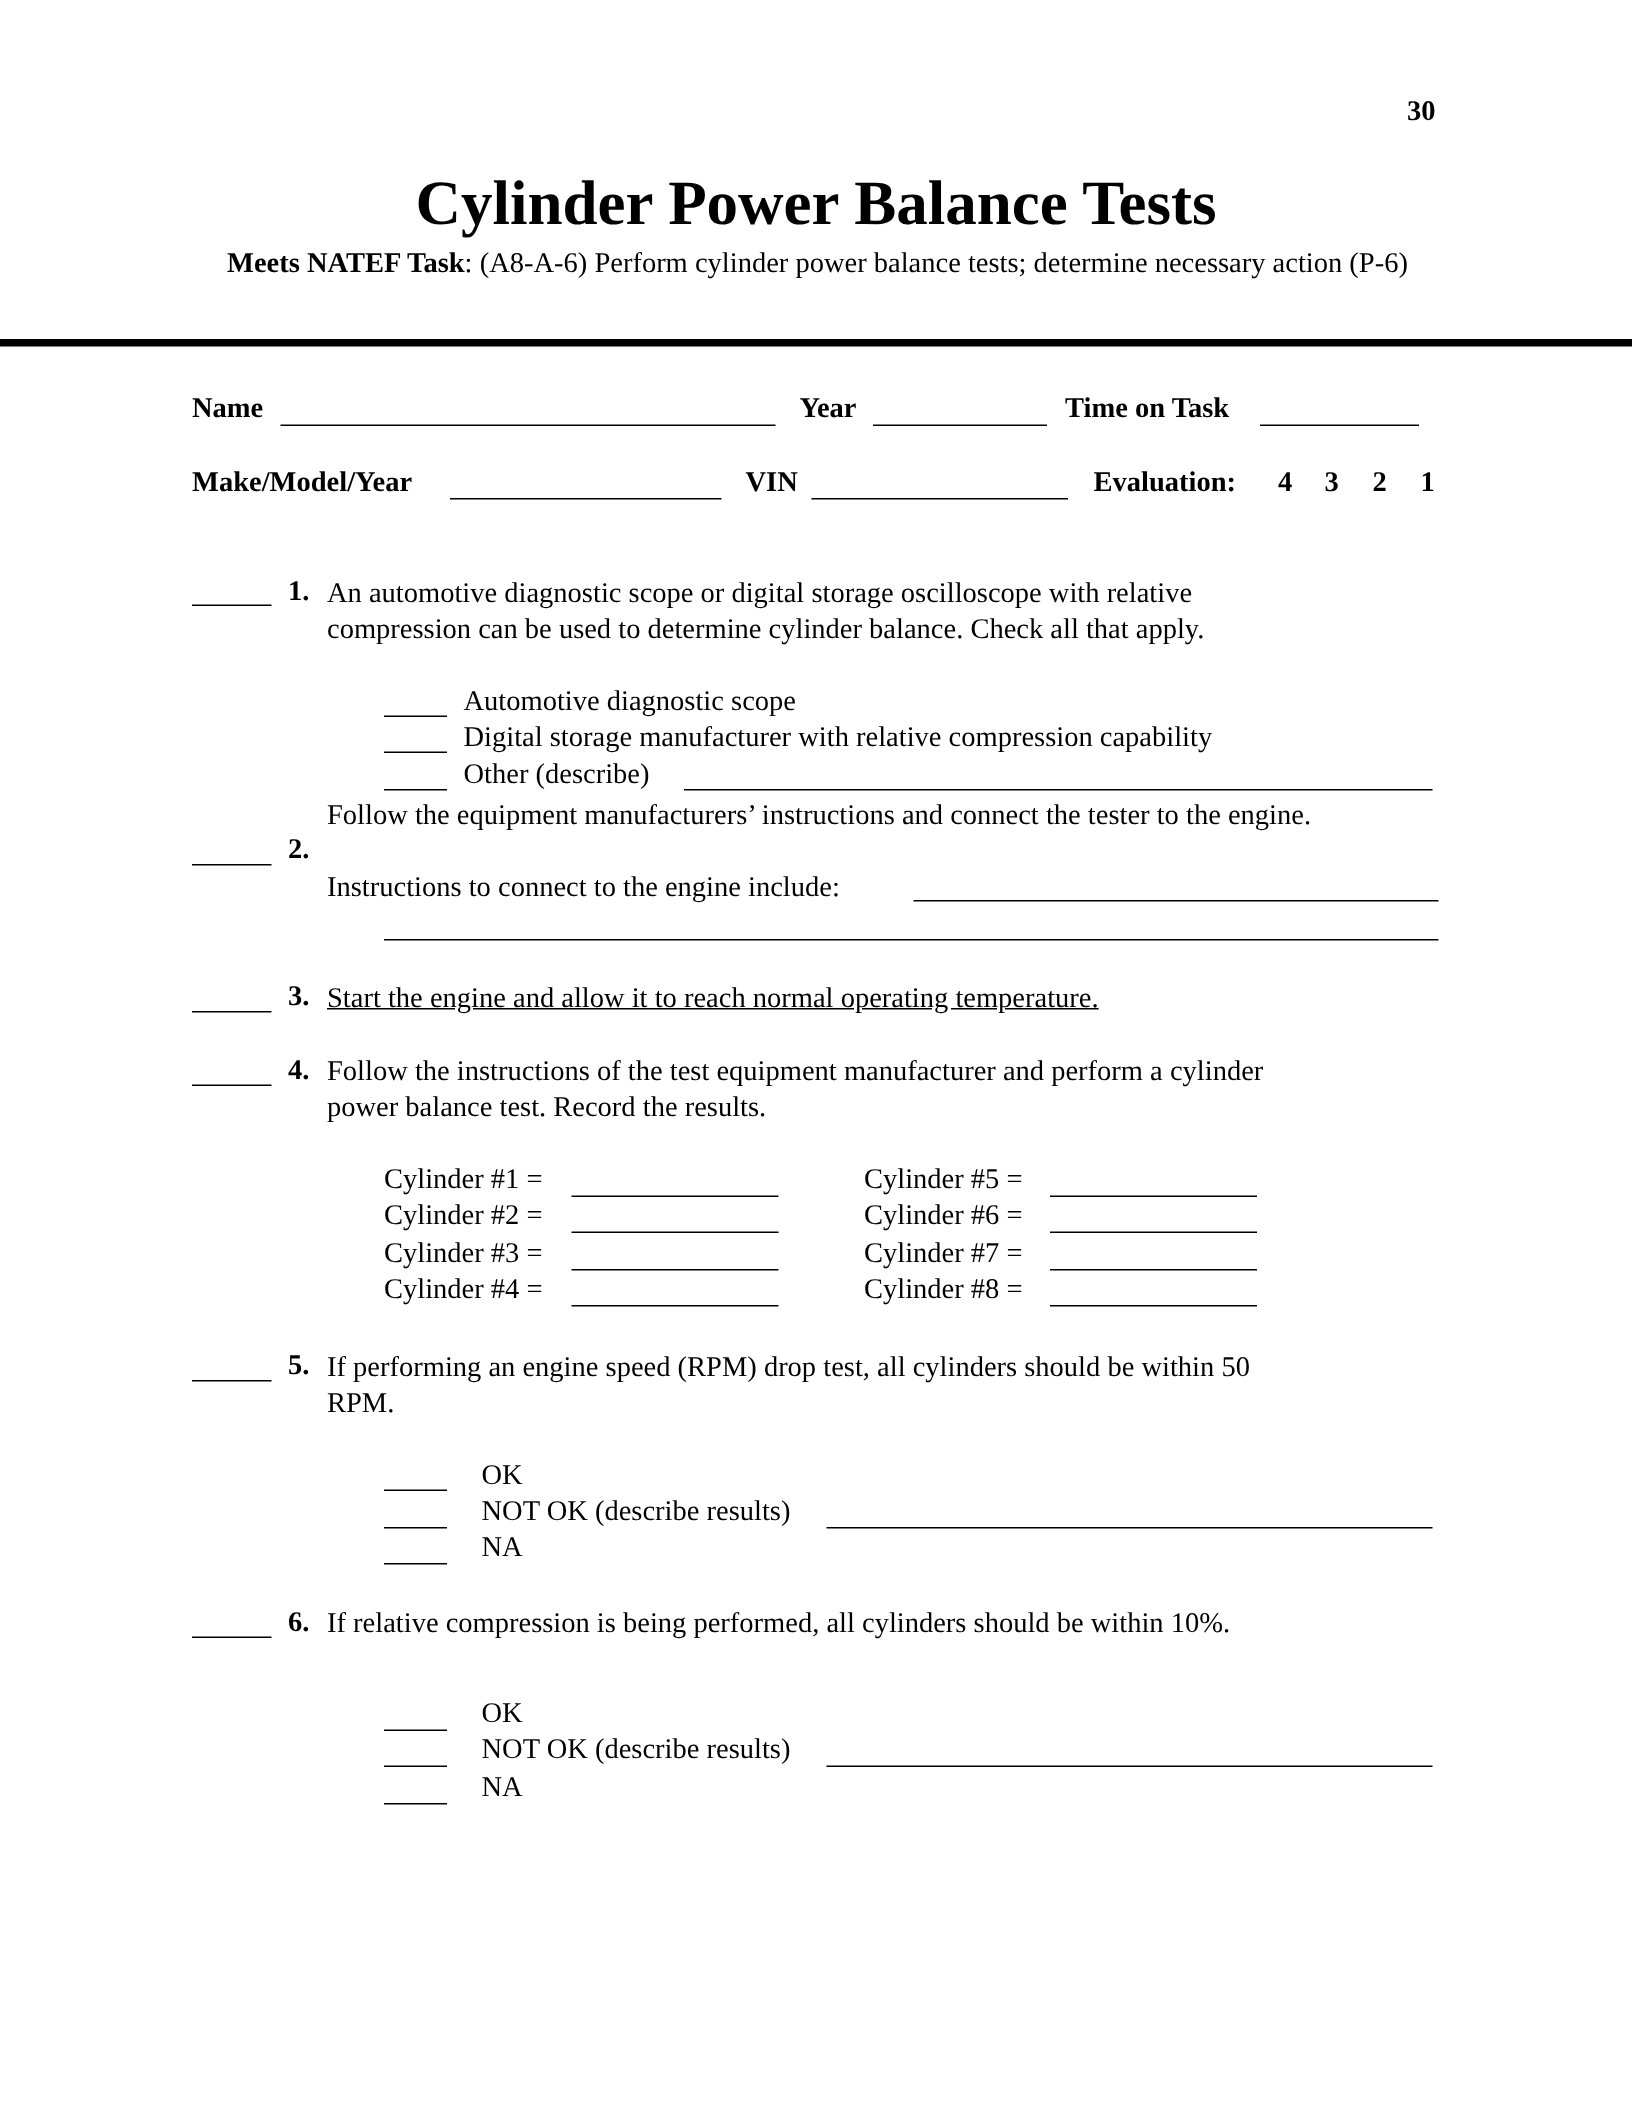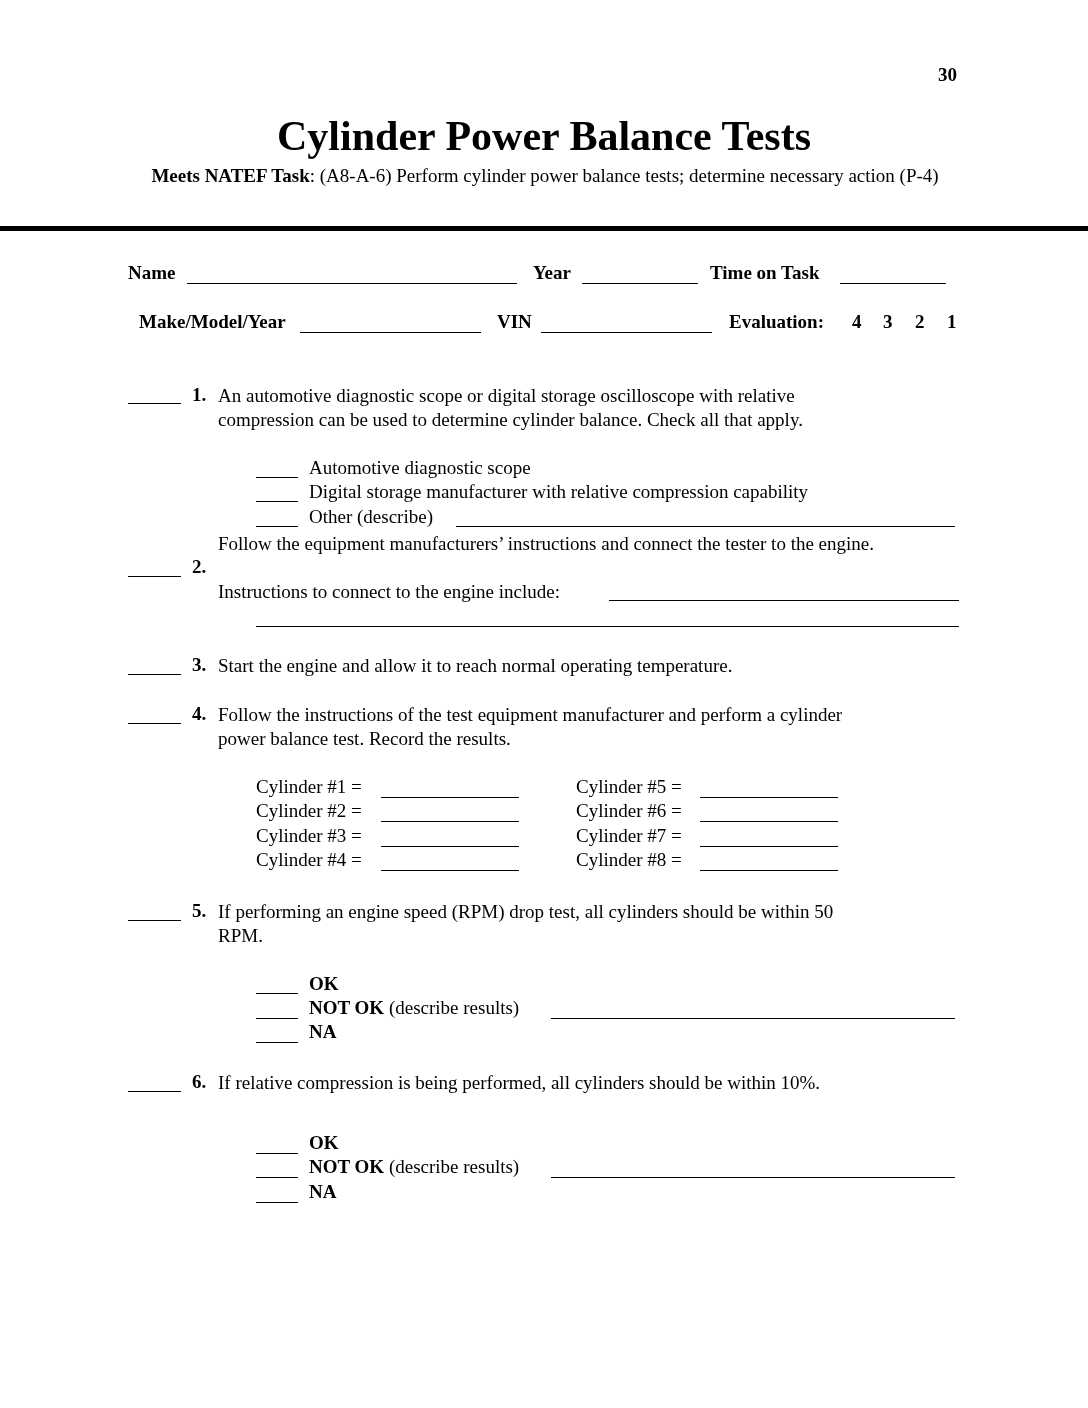--- a/index.html
+++ b/index.html
@@ -12,39 +12,39 @@
     .title { left: 0; width: 1088px; text-align: center; top: 112px; font-size: 42px; font-weight: bold; }
     .subtitle { left: 140px; width: 810px; text-align: center; top: 164px; font-size: 19px; line-height: 24px; white-space: normal; }
     .subtitle b { font-weight: bold; }
     .rule { left: 0; top: 226px; width: 1088px; height: 5px; background: #000; }
     .hdr { font-size: 19px; font-weight: bold; }
     .q-blank { left: 128px; width: 53px; height: 0; border-bottom: 1.5px solid #000; }
     .q-num { font-size: 19px; font-weight: bold; }
     .q-text { font-size: 19px; line-height: 24.5px; }
     .opt { font-size: 19px; }
     .opt-blank { width: 42px; height: 0; border-bottom: 1.5px solid #000; }
-    .bold { font-weight: bold; }
+    .bold { font-weight: normal; margin-left: 12px; }
     .line { height: 0; border-bottom: 1.2px solid #000; }
   </style>
 </head>
 <body>
 
 <div class="abs page-num">30</div>
 <div class="abs title">Cylinder Power Balance Tests</div>
-<div class="abs subtitle"><b>Meets NATEF Task</b><span>:  (A8-A-6)  Perform cylinder power balance tests; determine necessary action (P-4)</span></div>
+<div class="abs subtitle"><b>Meets NATEF Task</b><span>:  (A8-A-6)  Perform cylinder power balance tests; determine necessary action (P-6)</span></div>
 <div class="abs rule"></div>
 
 <div class="abs hdr" style="left:128px; top:262px;">Name</div>
 <div class="abs line" style="left:187px; top:283px; width:330px;"></div>
 <div class="abs hdr" style="left:533px; top:262px;">Year</div>
 <div class="abs line" style="left:582px; top:283px; width:116px;"></div>
 <div class="abs hdr" style="left:710px; top:262px;">Time on Task</div>
 <div class="abs line" style="left:840px; top:283px; width:106px;"></div>
 
-<div class="abs hdr" style="left:139px; top:311px;">Make/Model/Year</div>
+<div class="abs hdr" style="left:128px; top:311px;">Make/Model/Year</div>
 <div class="abs line" style="left:300px; top:332px; width:181px;"></div>
 <div class="abs hdr" style="left:497px; top:311px;">VIN</div>
 <div class="abs line" style="left:541px; top:332px; width:171px;"></div>
 <div class="abs hdr" style="left:729px; top:311px;">Evaluation:</div>
 <div class="abs hdr" style="left:852px; top:311px;">4</div>
 <div class="abs hdr" style="left:883px; top:311px;">3</div>
 <div class="abs hdr" style="left:915px; top:311px;">2</div>
 <div class="abs hdr" style="left:947px; top:311px;">1</div>
 
 <div class="abs q-blank" style="top:403px;"></div>
@@ -61,21 +61,21 @@
 
 <div class="abs q-blank" style="top:576px;"></div>
 <div class="abs q-num" style="left:192px; top:556px;">2.</div>
 <div class="abs q-text" style="left:218px; top:532px;">Follow the equipment manufacturers’ instructions and connect the tester to the engine.</div>
 <div class="abs q-text" style="left:218px; top:580px;">Instructions to connect to the engine include:</div>
 <div class="abs line" style="left:609px; top:600px; width:350px;"></div>
 <div class="abs line" style="left:256px; top:626px; width:703px;"></div>
 
 <div class="abs q-blank" style="top:674px;"></div>
 <div class="abs q-num" style="left:192px; top:654px;">3.</div>
-<div class="abs q-text" style="left:218px; top:654px;">Start the engine and allow it to reach normal operating temperature.</div>
+<div class="abs q-text" style="left:218px; top:654px;text-decoration:underline;">Start the engine and allow it to reach normal operating temperature.</div>
 
 <div class="abs q-blank" style="top:723px;"></div>
 <div class="abs q-num" style="left:192px; top:703px;">4.</div>
 <div class="abs q-text" style="left:218px; top:703px;">Follow the instructions of the test equipment manufacturer and perform a cylinder</div>
 <div class="abs q-text" style="left:218px; top:727px;">power balance test.  Record the results.</div>
 
 <div class="abs opt" style="left:256px; top:776px;">Cylinder #1 =</div>
 <div class="abs line" style="left:381px; top:797px; width:138px;"></div>
 <div class="abs opt" style="left:256px; top:800px;">Cylinder #2 =</div>
 <div class="abs line" style="left:381px; top:821px; width:138px;"></div>

